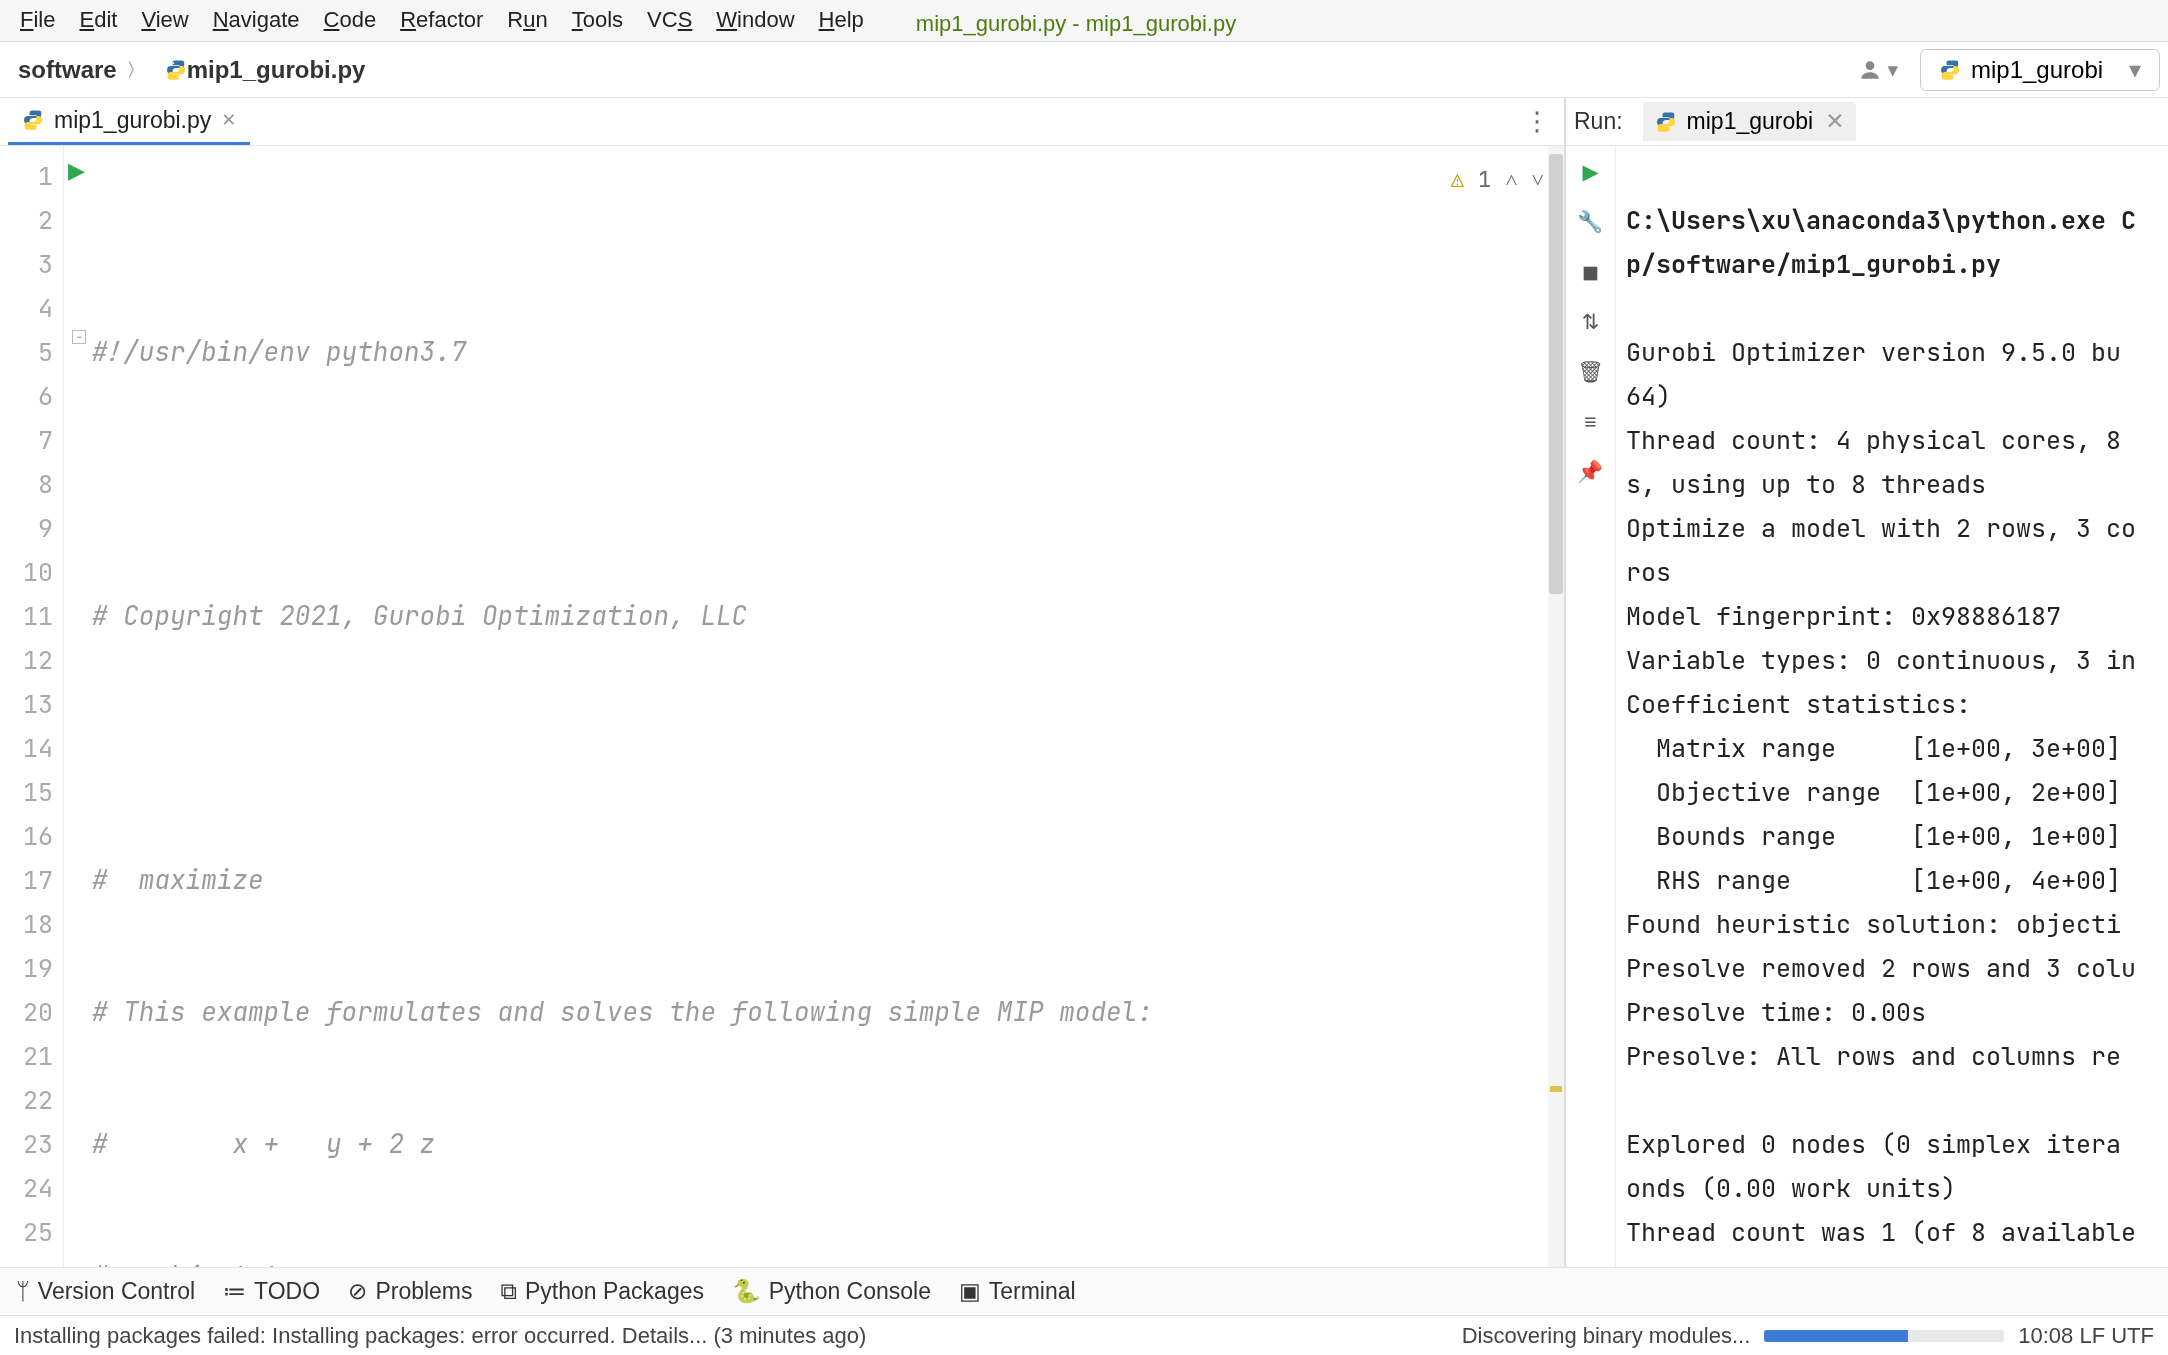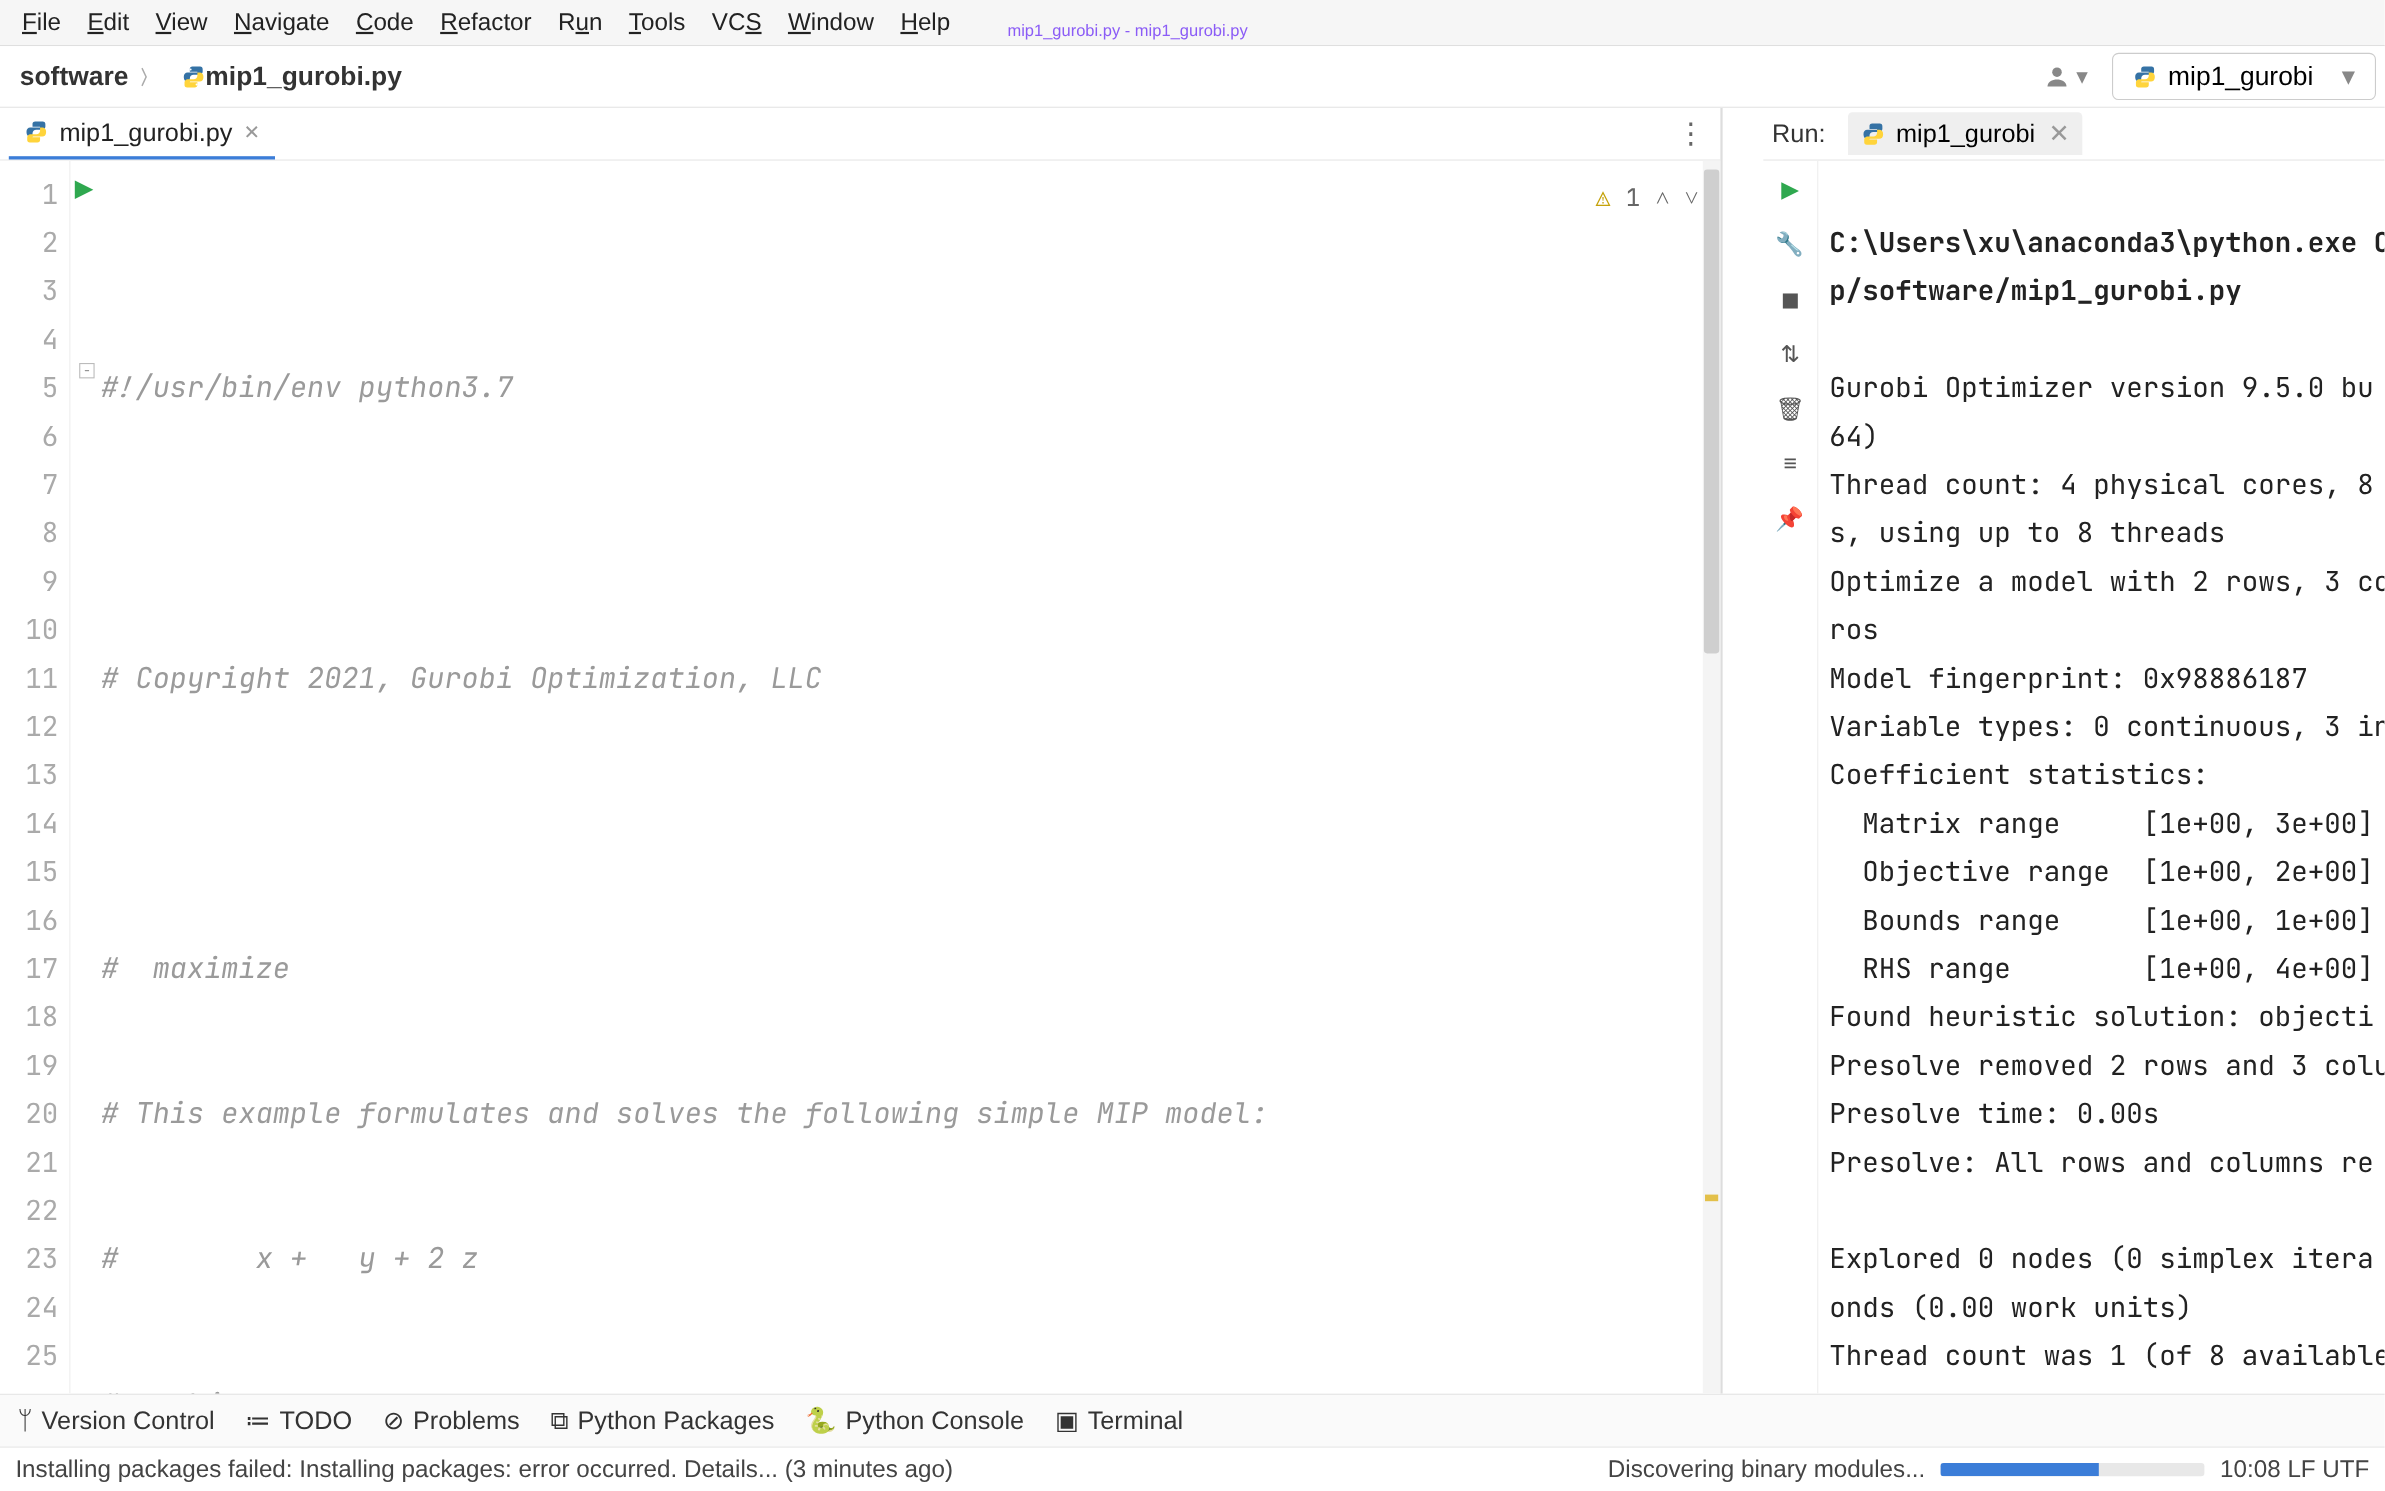--- a/index.html
+++ b/index.html
@@ -23,22 +23,22 @@
 }
 .menubar .menu-item {
   padding: 4px 12px;
   cursor: pointer;
   font-size: 22px;
   color: #222;
 }
 .menubar .menu-item .ul { text-decoration: underline; }
 .menubar .title {
   margin-left: 40px;
-  color: #8b5cf6;
-  font-size: 15px;
+  color: #4d7c0f;
+  font-size: 22px;
 }
 .navbar {
   display: flex;
   align-items: center;
   height: 56px;
   border-bottom: 1px solid #e4e4e4;
   padding: 0 8px;
   background: #fff;
 }
 .navbar .crumb {
@@ -160,21 +160,20 @@
   border: 1px solid #bbb;
   left: -20px;
   background: #fff;
   font-size: 12px; line-height: 12px; text-align: center; color: #888;
 }
 
 .run-panel {
   width: 602px;
   display: flex;
   flex-direction: column;
-  padding-left: 37px;
 }
 .run-tabs {
   display: flex; align-items: center;
   height: 48px;
   border-bottom: 1px solid #e6e6e6;
   padding: 0 8px;
 }
 .run-tabs .label { font-size: 23px; margin-right: 20px; color: #333; }
 .run-tabs .tab {
   display: flex; align-items: center;

